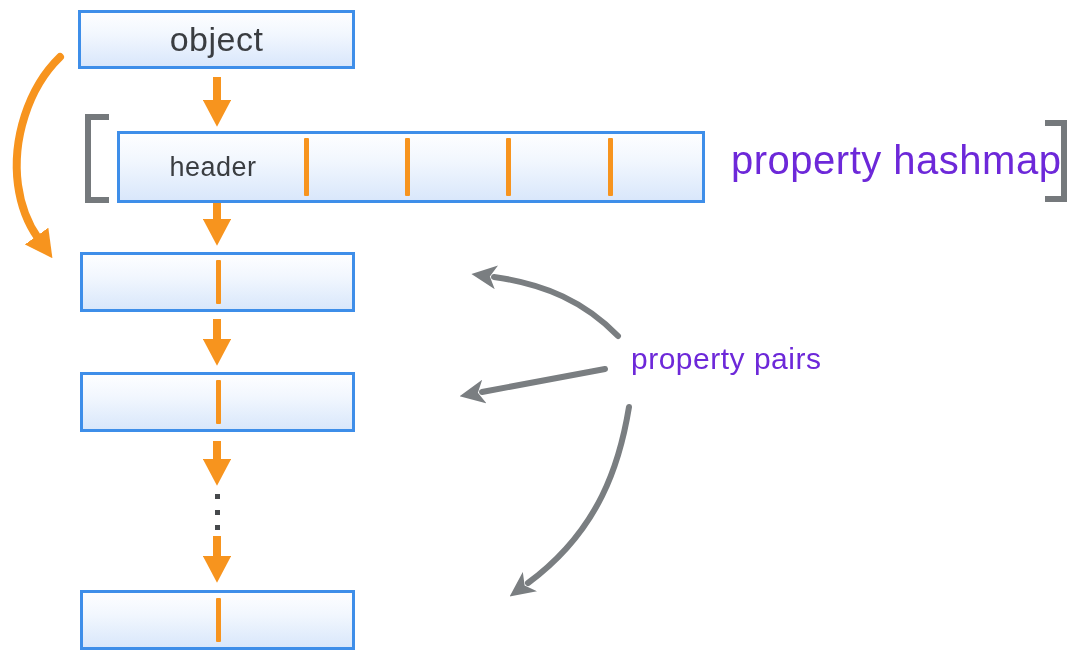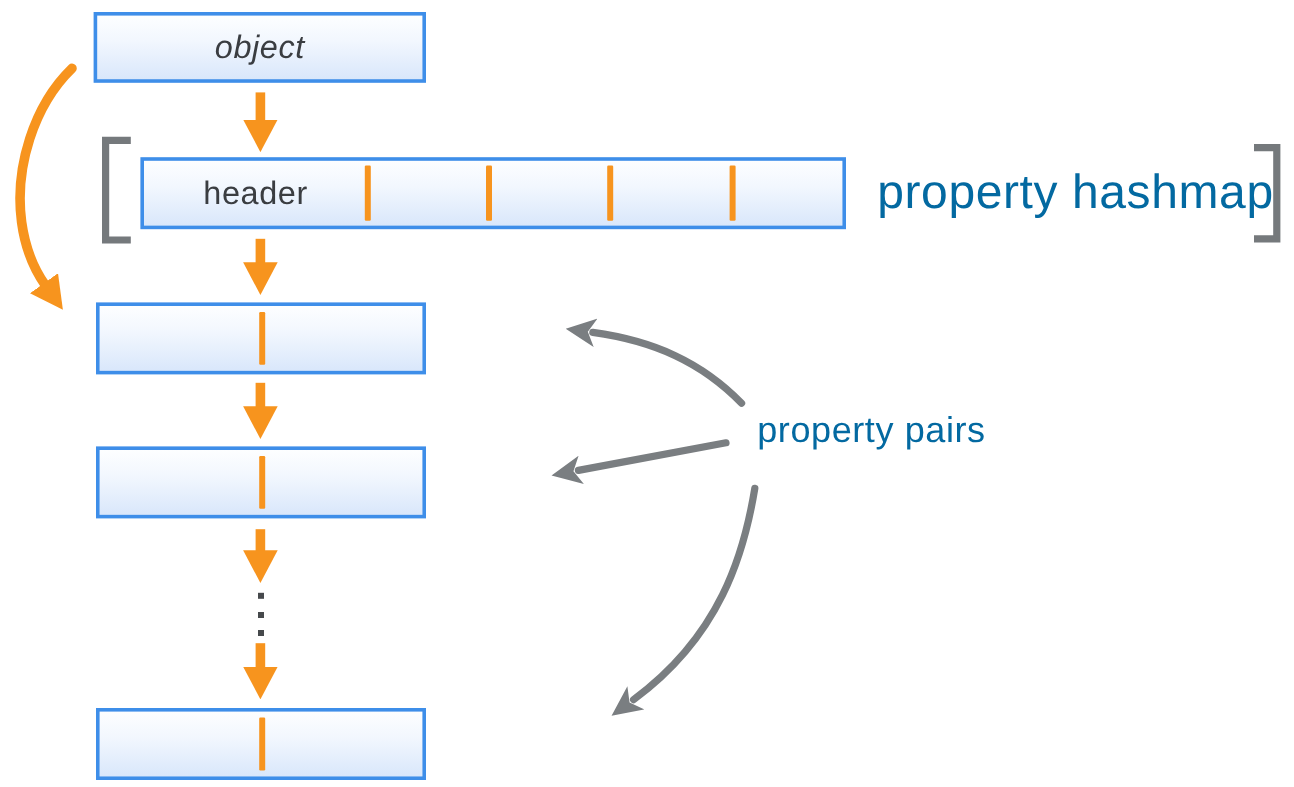--- a/index.html
+++ b/index.html
@@ -27,26 +27,25 @@
     border: 3px solid #3E8EE9;
     background: linear-gradient(180deg, #FDFEFF 0%, #F2F7FE 40%, #D9E7FB 100%);
   }
   .box-label {
     position: absolute;
     inset: 0;
     display: flex;
     align-items: center;
     justify-content: center;
     color: #3A3D41;
-    font-size: 27px;
+    font-size: 34px;
     letter-spacing: 0.5px;
-    font-style: italic;
   }
   .object-box { left: 78px; top: 10px; width: 277px; height: 59px; }
-  .header-box { left: 117px; top: 131px; width: 588px; height: 60px; }
+  .header-box { left: 117px; top: 131px; width: 588px; height: 72px; }
   .header-cell-label {
     position: absolute;
     left: 0; top: 0;
     width: 186px; height: 100%;
     display: flex;
     align-items: center;
     justify-content: center;
     color: #3A3D41;
     font-size: 27px;
     letter-spacing: 0.5px;
@@ -59,21 +58,21 @@
     background: #F7941E;
     border-radius: 1px;
   }
   .pair-box { left: 80px; width: 275px; height: 60px; }
   .pair-box .slot-divider { left: 133px; top: 5px; bottom: 5px; }
   .pair-box-1 { top: 252px; }
   .pair-box-2 { top: 372px; }
   .pair-box-3 { top: 590px; }
   .big-label {
     position: absolute;
-    color: #0369a1;
+    color: #6d28d9;
     white-space: nowrap;
     letter-spacing: 0.5px;
   }
   .hashmap-label {
     left: 731px;
     top: 138px;
     font-size: 40px;
   }
   .pairs-label {
     left: 631px;

